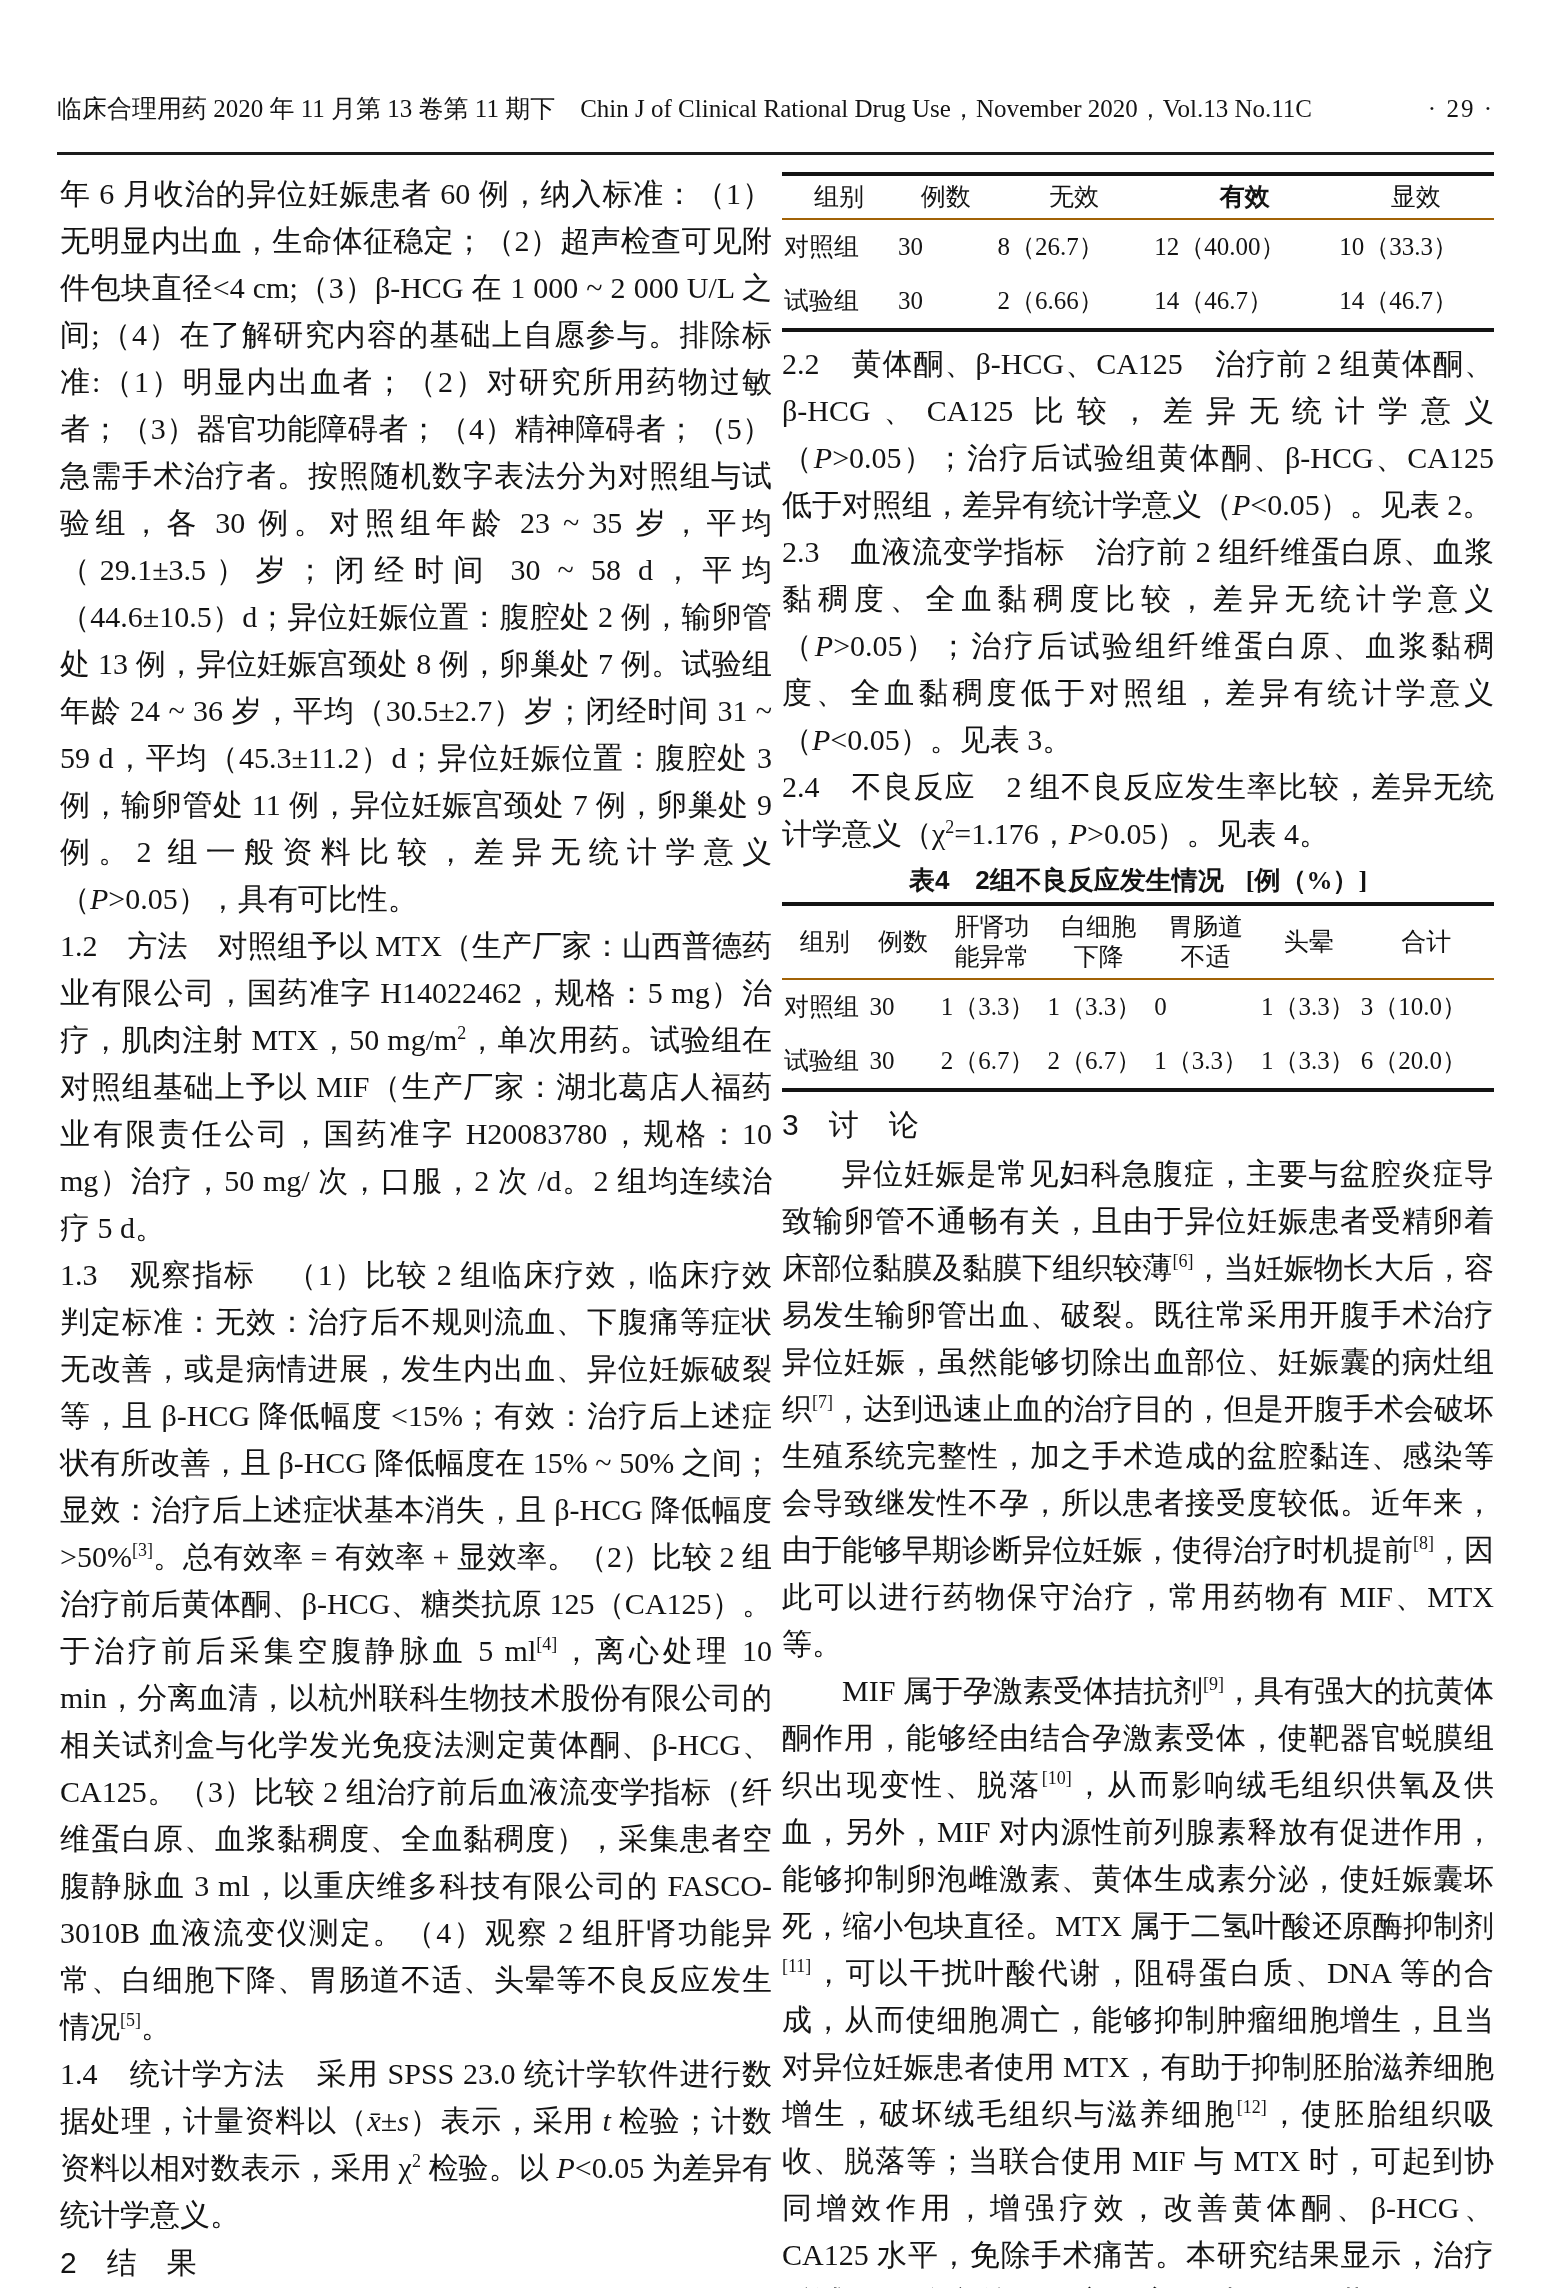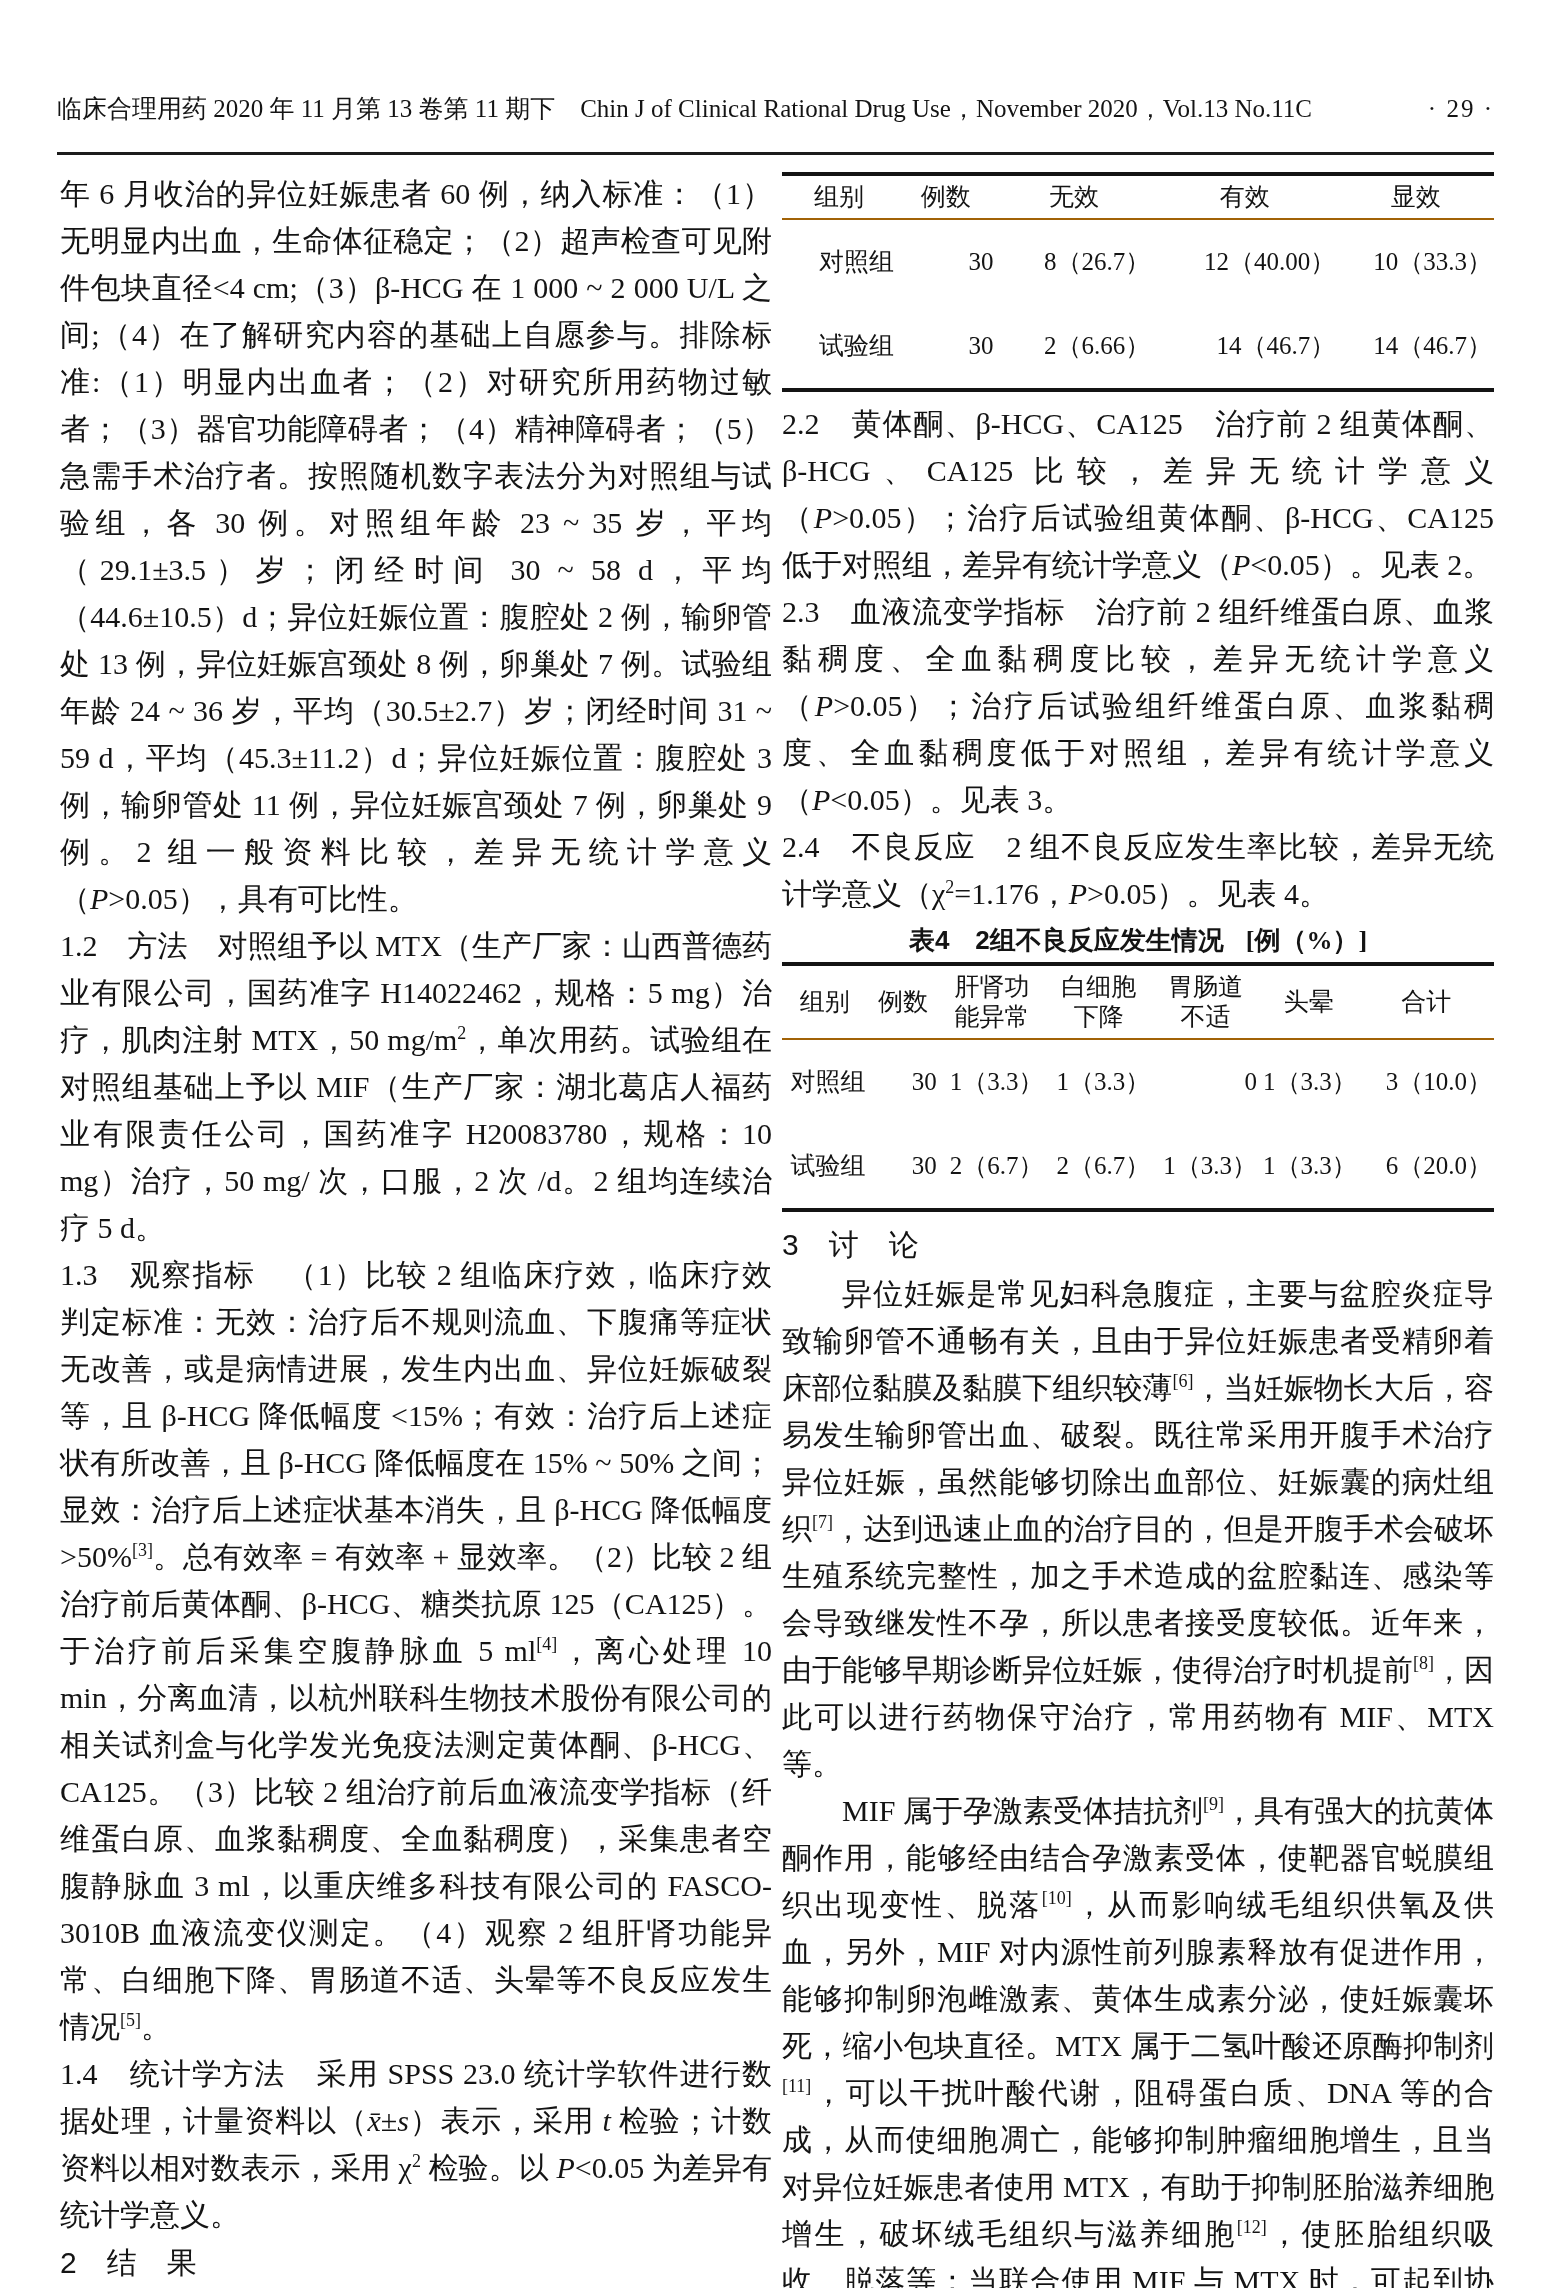--- a/index.html
+++ b/index.html
@@ -60,22 +60,22 @@
     border-bottom:4px solid #141414;
   }
   .tablewrap th{
     font-weight:normal;
     text-align:center;
     border-bottom:2px solid #a16207;
     padding:6px 2px;
     line-height:30px;
   }
   .tablewrap td{
-    text-align:right;
-    padding:27px 2px;
+    text-align:left;
+    padding:12px 2px;
     line-height:30px;
   }
 </style>
 </head>
 <body>
 
 <div class="page">
 
   <div class="pg-header">
     <span>临床合理用药 2020 年 11 月第 13 卷第 11 期下　Chin J of Clinical Rational Drug Use，November 2020，Vol.13 No.11C</span>
@@ -90,21 +90,21 @@
       <div class="sec-heading">2　结　果</div>
     </div>
   <div class="col col-right">
       <div class="tablewrap">
         <table>
           <thead>
             <tr>
               <th style="width: 16%;">组别</th>
               <th style="width: 14%;">例数</th>
               <th style="width: 22%;">无效</th>
-              <th style="width: 26%;">有效</th>
+              <th style="width: 26%; font-weight: bold;">有效</th>
               <th style="width: 22%;">显效</th>
             </tr>
           </thead>
           <tbody>
             <tr>
               <td>对照组</td>
               <td>30</td>
               <td>8（26.7）</td>
               <td>12（40.00）</td>
               <td>10（33.3）</td>

